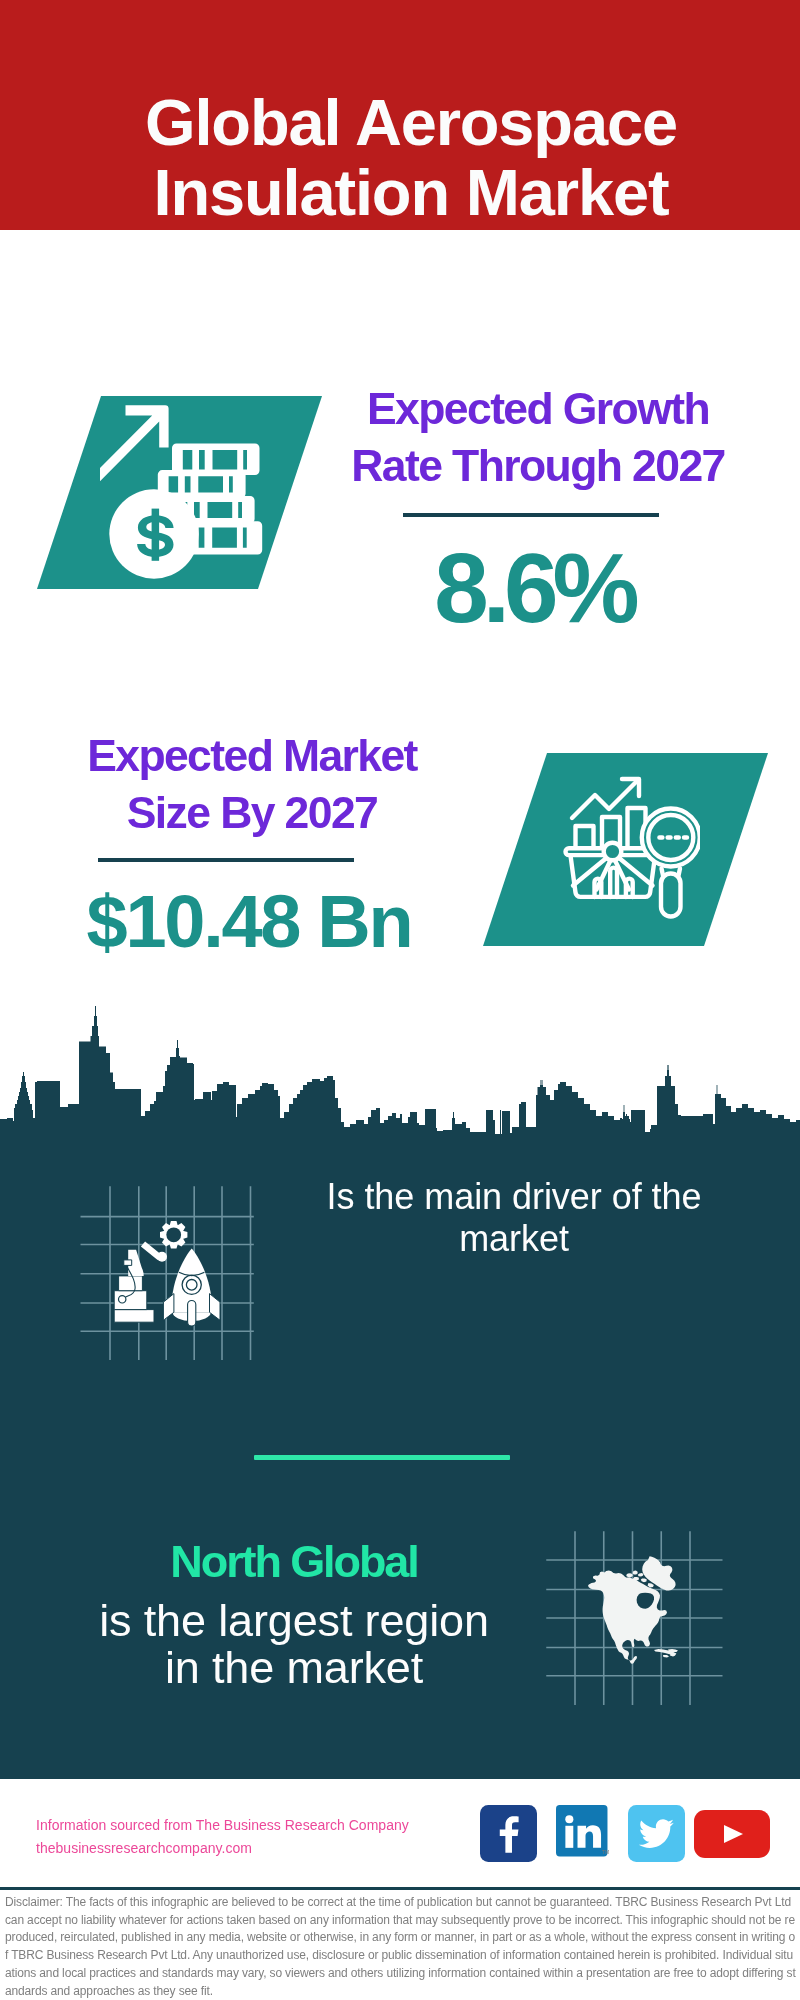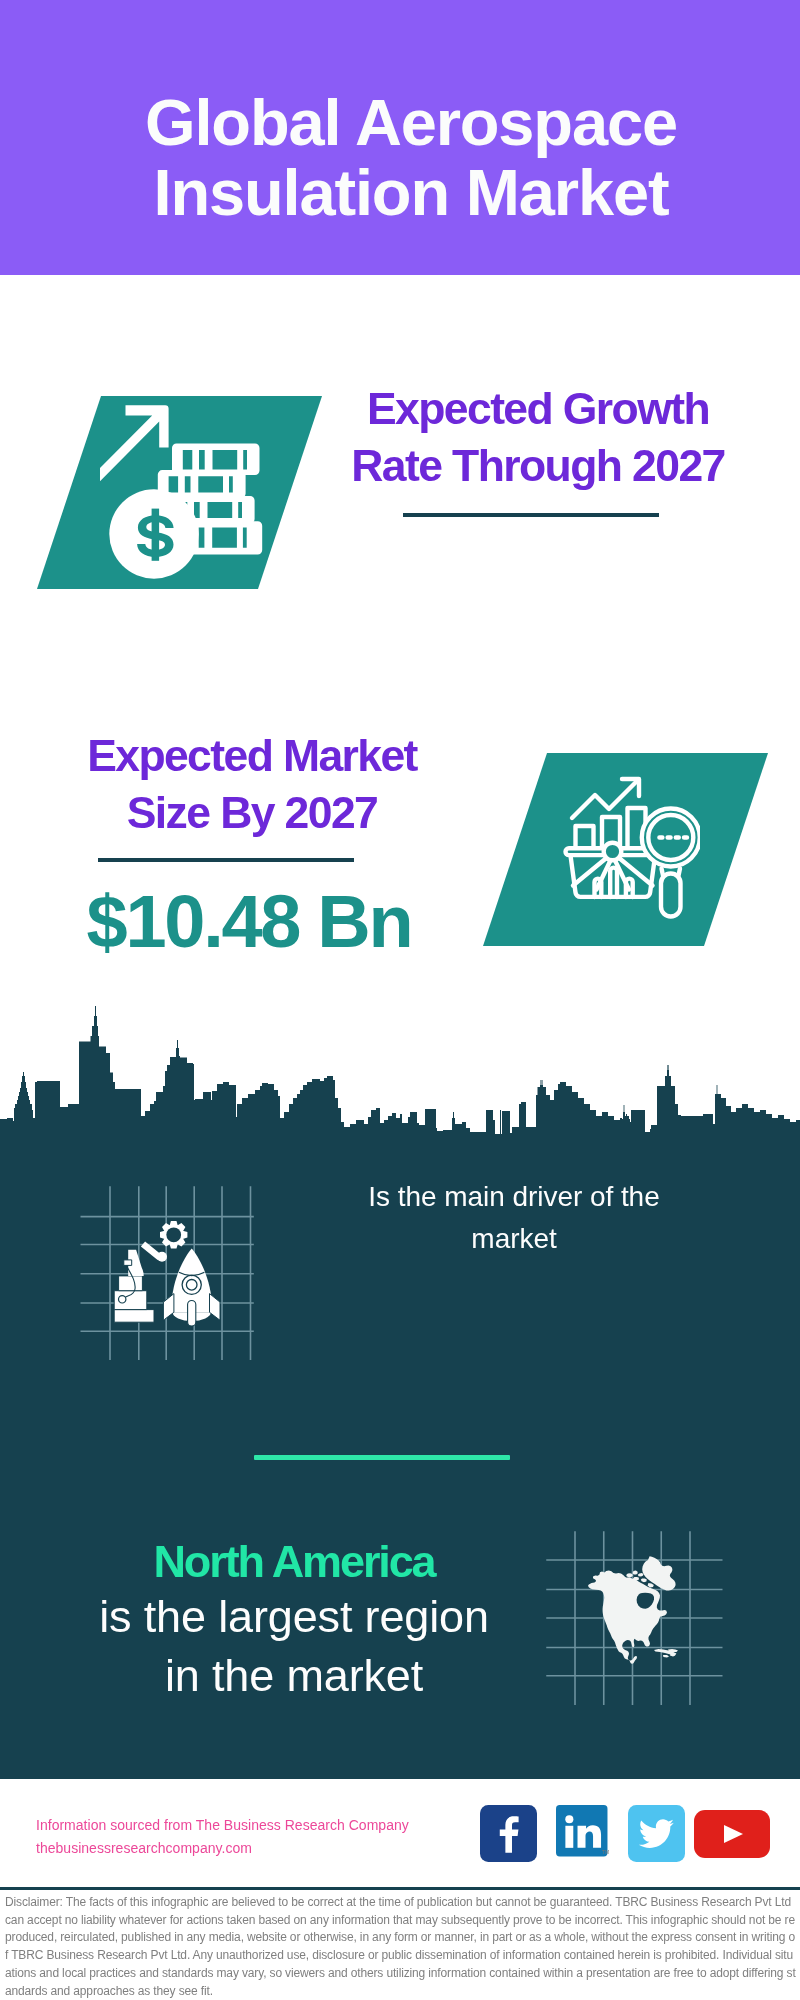--- a/index.html
+++ b/index.html
@@ -1,20 +1,20 @@
 <!DOCTYPE html>
 <html><head>
 <meta charset="utf-8">
 <style>
   html,body{margin:0;padding:0;background:#fff;}
   body{width:800px;height:2000px;font-family:"Liberation Sans",sans-serif;overflow:hidden;-webkit-font-smoothing:antialiased;}
   .page{position:relative;width:800px;height:2000px;background:#ffffff;overflow:hidden;}
 
   
-  .header{position:absolute;left:0;top:0;width:800px;height:275px;background:#8b5cf6;}
+  .header{position:absolute;left:0;top:0;width:800px;height:230px;background:#b91c1c;}
   .header-title{position:absolute;left:11px;top:87.5px;width:800px;text-align:center;color:#fbfcfc;
       font-size:65px;line-height:70.3px;font-weight:bold;letter-spacing:-1.15px;white-space:pre-line;}
 
   
   .para{position:absolute;background:#1c918a;transform:skewX(-18.35deg);transform-origin:0 100%;}
   .paraIcon{position:absolute;}
 
   .statTitle{position:absolute;text-align:center;color:#6d28d9;font-size:44.5px;line-height:57.4px;
       font-weight:bold;white-space:pre-line;letter-spacing:-1.6px;}
   .statRule{position:absolute;height:4px;background:#16414f;}
@@ -23,23 +23,23 @@
   .statValue.v2{font-size:74px;line-height:80px;letter-spacing:-2.3px;}
 
   
   .dark{position:absolute;left:0;top:1134px;width:800px;height:645px;background:#16414f;}
   .skyline{position:absolute;left:0;top:1000px;width:800px;height:135px;display:block;}
 
   .fact{position:absolute;text-align:center;}
   .fact .hl{color:#21e6a6;font-weight:bold;display:block;white-space:pre-line;}
   .fact .sub{color:#fdfdfd;display:block;white-space:pre-line;font-weight:normal;}
   .fact.f1 .hl{font-size:36px;line-height:42px;letter-spacing:-1.45px;}
-  .fact.f1 .sub{font-size:28px;line-height:42px;letter-spacing:-0.05px;}
+  .fact.f1 .sub{font-size:36px;line-height:42px;letter-spacing:-0.05px;}
   .fact.f2 .hl{font-size:45px;line-height:49.5px;letter-spacing:-2.1px;}
-  .fact.f2 .sub{font-size:45px;line-height:59px;letter-spacing:-0.15px;}
+  .fact.f2 .sub{font-size:45px;line-height:47px;letter-spacing:-0.15px;margin-top:10px;}
   .greenRule{position:absolute;height:5px;background:#2ee6a8;border-radius:1px;}
 
   
   .footer{position:absolute;left:0;top:1779px;width:800px;height:108px;background:#ffffff;}
   .srcText{position:absolute;left:36px;top:1814px;width:470px;color:#ec4899;font-size:14px;line-height:23px;white-space:pre-line;letter-spacing:0.02px;}
   .socials{position:absolute;left:0;top:0;width:800px;height:2000px;pointer-events:none;}
   .sico{position:absolute;display:block;}
   .sico.fb{left:480px;top:1805px;width:57px;height:57px;}
   .sico.li{left:556px;top:1805px;width:57px;height:57px;}
   .sico.tw{left:628px;top:1805px;width:57px;height:57px;}
@@ -75,20 +75,21 @@
       <circle cx="54" cy="139" r="44.7"></circle>
       <g fill="#1c918a">
         <rect x="51.6" y="113.6" width="7.5" height="52.2"></rect>
         <path d="M55.3 120.2 c-9.8 0 -17.4 4.9 -17.4 12.2 c0 7.0 6.0 10.4 15.7 11.8 c8.1 1.2 11.4 2.4 11.4 5.6 c0 3.1 -3.9 5.2 -9.5 5.2 c-5.9 0 -10.0 -2.3 -10.2 -6.0 h-8.2 c0.2 7.8 7.2 12.9 18.4 12.9 c10.5 0 18.0 -5.0 18.0 -12.4 c0 -7.2 -6.1 -10.6 -16.1 -12.0 c-7.8 -1.1 -11.1 -2.3 -11.1 -5.4 c0 -3.1 3.7 -5.1 9.2 -5.1 c5.8 0 9.6 2.4 9.9 6.0 h8.2 c-0.3 -7.6 -7.2 -12.8 -18.3 -12.8 Z"></path>
       </g>
     </g>
   </svg>
   <div class="statTitle" style="left:338px;top:380px;width:400px;">Expected Growth
 Rate Through 2027</div>
   <div class="statRule" style="left:403px;top:512.5px;width:256px;"></div>
+  <div class="statValue v1" style="left:334px;top:537.5px;width:400px;">8.6%</div>
 
   <div class="para" style="left:483.4px;top:753px;width:220.6px;height:193px;"></div>
   <svg class="paraIcon" viewBox="0 0 165 165" style="left:535px;top:765px;width:165px;height:165px;">
     <g fill="none" stroke="#ffffff" stroke-width="4.4" stroke-linecap="round" stroke-linejoin="round">
 
       <polyline points="37,53 60,30 74,44 101,17"></polyline>
       <polyline points="87,14 104,14 104,31"></polyline>
 
       <path d="M40.5 82 V61 h18 v21"></path>
       <path d="M67 82 V52 h18 v30"></path>
@@ -158,21 +159,21 @@
         </g>
   </svg>
   <div class="fact f1" style="left:314px;top:1176px;width:400px;">
     <span class="sub">Is the main driver of the
 market</span>
   </div>
 
   <div class="greenRule" style="left:254px;top:1455px;width:256px;"></div>
 
   <div class="fact f2" style="left:94px;top:1537px;width:400px;">
-    <span class="hl">North America</span>
+    <span class="hl">North Global</span>
     <span class="sub">is the largest region
 in the market</span>
   </div>
   <svg class="paraIcon" viewBox="0 0 180 190" style="left:546px;top:1525px;width:180px;height:190px;">
     <g stroke="#6d929f" stroke-width="1.6" fill="none">
       <path d="M29 6.25 V180 M57.75 6.25 V180 M86.5 6.25 V180 M115.25 6.25 V180 M144 6.25 V180"></path>
       <path d="M0.25 35 H176.5 M0.25 64.5 H176.5 M0.25 93 H176.5 M0.25 122.5 H176.5 M0.25 150.75 H176.5"></path>
     </g>
     <g fill="#f2f4f3">
       <path d="M42.8 59.5L45.5 58L48.5 57.4L50.2 56L49.2 54.4L47 53.3L47 51.5L49.2 50.5L51.8 50.8L53.5 49.4L54 47.2L56 46.4L58.4 47.4L60.2 46L62.8 45.4L65.4 46.3L67.4 47.9L70 48.4L72.6 48L75 48.4L77.2 50L79.2 51.9L81.6 52.9L84.2 53.3L87 53.7L89.6 54.9L92.1 56.3L94.6 57.7L97.1 59.1L99.6 60.5L102.1 61.9L104.6 63.1L107.1 64.1L109.6 65.1L111.6 66.3L113.1 67.9L114 70.2L113.8 72.8L113 75.3L112 77.7L111 80.1L110.8 82.4L111.8 84.4L113.8 85.4L116.2 85.4L118.4 85L120.2 85.6L121 87.4L120.2 89.2L118.6 90.4L116.6 91L114.6 91.6L113.4 93.2L113 95.2L112.2 97.2L111 99L109.6 100.6L108.2 102.2L107 103.8L106 105.6L105.2 107.6L104.2 109.4L103 111L102.4 112.8L102.6 114.8L103.4 116.6L104 118.4L103.6 120.2L102.2 121.4L100.4 121.6L99 120.6L98.2 118.8L97.4 117L96 115.8L94.2 115.6L92.4 116L90.8 115.6L88.4 113.8L87.8 115.4L87.8 117.2L88.2 119L88.4 120.8L87.8 122L86.8 122.2L86 121L85.6 119.2L85.2 117.4L84.4 116L83.2 115.2L81.6 115L80 115.4L78.6 116.4L77.4 117.6L76.6 119L76.2 120.6L76.4 122.2L77.2 123.6L78.4 124.6L79.8 125.2L81.2 125.8L82.4 126.8L83 128.2L82.8 129.8L82.2 131.2L81.8 132.8L82.2 134.2L83.4 135.2L84.8 135.4L86.2 134.8L87.2 133.6L88 132.2L89 131.2L90.2 131L91 131.8L90.8 133.2L90 134.4L89 135.6L88.2 137L87.4 138.2L86.2 138.8L85 138.4L84.2 137.2L83.6 135.8L82.6 134.8L81.2 134.4L79.8 134L78.6 133.2L77.8 131.8L77.2 130.2L76.4 128.8L75.2 127.8L73.8 127.2L72.6 126.2L71.8 124.8L71 123.2L69.6 119.4L69 117.4L68 115.6L66.8 114L65.8 112.2L65 110.2L64.2 108.2L63.2 106.4L62.2 104.6L61.4 102.6L60.8 100.6L60 98.6L59.2 96.6L58.4 94.6L57.8 92.6L57.2 90.4L56.8 88.2L56.6 86L56.6 83.8L56.8 81.6L57.2 79.4L57.6 77.2L58 75L58.2 72.8L58 70.6L57.4 68.6L56.4 66.8L54.8 65.6L52.8 65L50.6 64.8L48.4 64.6L46.4 64.2L44.4 63.4L42.8 62.2L42 60.8ZM102 35L99.6 36.6L97.8 38.8L96.6 41.4L96.2 44.2L96.6 47L97.8 49.6L99.4 51.8L101.4 53.8L103.6 55.6L106 57.2L108.4 58.8L110.8 60.4L113.2 62L115.6 63.4L118 64.6L120.4 65.4L122.8 65.6L125.2 65L127.2 63.8L128.8 62L129.6 60L129.4 57.8L128.4 55.8L126.8 54.2L125 52.8L123.8 51L124.2 49L125.6 47.2L126.4 45L126 42.8L124.6 41.2L122.6 40.6L120.4 40.8L118.2 41.2L116.2 40.8L114.8 39.2L114 37.2L112.6 35.4L110.6 34L108.4 32.8L105.8 31.8L103.6 31.2ZM81.8 48.6L84.2 48.2L86.2 49L86.8 50.6L85.4 52L83 52.2L80.8 51.4L80.2 50ZM87.4 46L89.8 45.6L91.4 46.4L91.8 48.2L90.2 49.4L87.8 49.4L86.6 48.2ZM93.4 48.4L95.8 48L97.4 49L96.8 50.8L95 51.6L92.6 51.2L91.8 49.8ZM81.4 52.6L84.2 52.6L86 53.4L85.6 55.2L83.2 55.6L80.8 55.2L80 53.8ZM88.4 52L91 52L93 52.8L92.6 55L90.2 55.4L87.8 54.6L87 53.4ZM96.2 53.4L98.8 53.4L100.8 54.6L100.4 56.4L98 57.2L95.6 56.2L94.8 54.6ZM84.4 57.2L87.4 57.2L89.2 58.6L88.4 60.2L85.8 60.6L83.4 59.4L83 58ZM89.6 57.8L92.6 58.2L94.2 59.4L93.4 61.2L90.8 61.6L89 60ZM93.8 58.8L96.6 59.2L98.2 60.8L97.4 62.4L95 62.8L93 61.2ZM97.8 63.4L100.8 64.2L102.4 65.8L101.4 67.8L98.6 67.8L97 65.8ZM102.4 58L105.4 58.4L107.8 60L107 62L104 62.4L101.6 60.4ZM108 125L112.4 124L117.4 124.4L122.4 125.4L127.4 127L130.4 128.4L129.4 130L124.4 129.4L119 128L114 127L109.4 126.4ZM122 124.4L126 124L129.4 124.4L132 125.4L130.4 127L126.4 127L123 126ZM117 130L121 130L123 131.4L121 132.4L117.4 132ZM124.4 129L128 129L129.4 130.4L127 131.4L124 130.4Z"></path>

